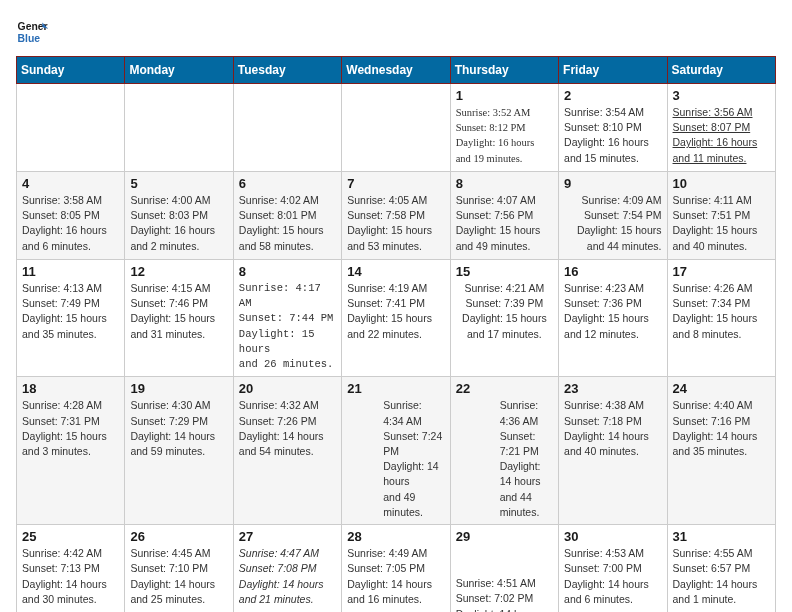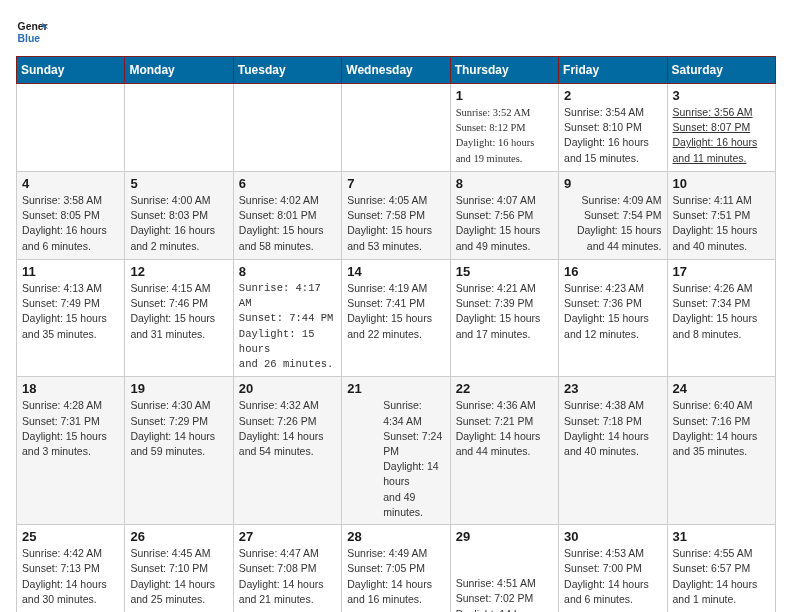--- a/index.html
+++ b/index.html
@@ -213,21 +213,21 @@
         </td>
         <td>
           <div class="day-number">14</div>
           <div class="day-info" style="white-space: pre-line;">Sunrise: 4:19 AM
 Sunset: 7:41 PM
 Daylight: 15 hours
 and 22 minutes.</div>
         </td>
         <td>
           <div class="day-number">15</div>
-          <div class="day-info" style="white-space: pre-line;">Sunrise: 4:21 AM
+          <div class="day-info" style="white-space: pre-line; text-align: center;">Sunrise: 4:21 AM
 Sunset: 7:39 PM
 Daylight: 15 hours
 and 17 minutes.</div>
         </td>
         <td>
           <div class="day-number">16</div>
           <div class="day-info" style="white-space: pre-line;">Sunrise: 4:23 AM
 Sunset: 7:36 PM
 Daylight: 15 hours
 and 12 minutes.</div>
@@ -264,35 +264,35 @@
         </td>
         <td>
           <div class="day-number">21</div>
           <div class="day-info" style="white-space: pre-line; margin-left: 36px;">Sunrise: 4:34 AM
 Sunset: 7:24 PM
 Daylight: 14 hours
 and 49 minutes.</div>
         </td>
         <td>
           <div class="day-number">22</div>
-          <div class="day-info" style="white-space: pre-line;">Sunrise: 4:36 AM
+          <div class="day-info" style="white-space: pre-line; margin-left: 44px;">Sunrise: 4:36 AM
 Sunset: 7:21 PM
 Daylight: 14 hours
 and 44 minutes.</div>
         </td>
         <td>
           <div class="day-number">23</div>
           <div class="day-info" style="white-space: pre-line;">Sunrise: 4:38 AM
 Sunset: 7:18 PM
 Daylight: 14 hours
 and 40 minutes.</div>
         </td>
         <td>
           <div class="day-number">24</div>
-          <div class="day-info" style="white-space: pre-line;">Sunrise: 6:40 AM
+          <div class="day-info" style="white-space: pre-line;">Sunrise: 4:40 AM
 Sunset: 7:16 PM
 Daylight: 14 hours
 and 35 minutes.</div>
         </td>
       </tr>
       <tr>
         <td>
           <div class="day-number">25</div>
           <div class="day-info" style="white-space: pre-line;">Sunrise: 4:42 AM
 Sunset: 7:13 PM
@@ -301,21 +301,21 @@
         </td>
         <td>
           <div class="day-number">26</div>
           <div class="day-info" style="white-space: pre-line;">Sunrise: 4:45 AM
 Sunset: 7:10 PM
 Daylight: 14 hours
 and 25 minutes.</div>
         </td>
         <td>
           <div class="day-number">27</div>
-          <div class="day-info" style="white-space: pre-line;">Sunrise: 4:47 AM
+          <div class="day-info" style="white-space: pre-line; font-style: italic;">Sunrise: 4:47 AM
 Sunset: 7:08 PM
 Daylight: 14 hours
 and 21 minutes.</div>
         </td>
         <td>
           <div class="day-number">28</div>
           <div class="day-info" style="white-space: pre-line;">Sunrise: 4:49 AM
 Sunset: 7:05 PM
 Daylight: 14 hours
 and 16 minutes.</div>

